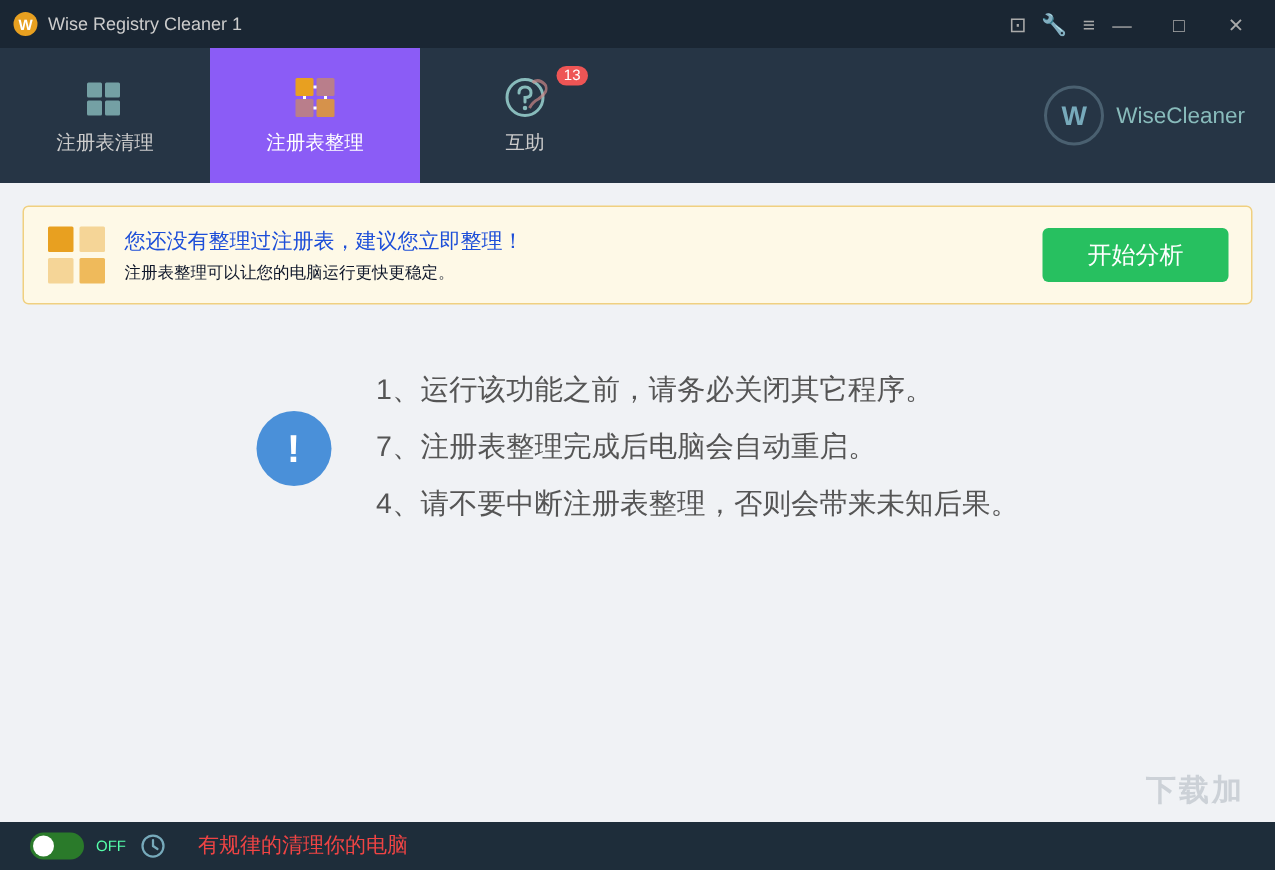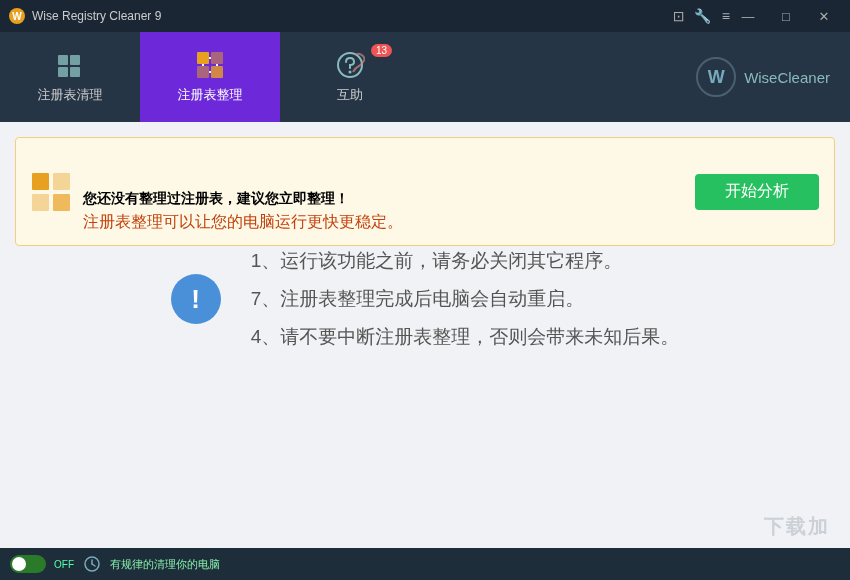--- a/index.html
+++ b/index.html
@@ -87,21 +87,21 @@
       align-items: center;
       justify-content: center;
       width: 140px;
       cursor: pointer;
       gap: 6px;
       color: #ccc;
       font-size: 13px;
       position: relative;
     }
     .nav-item.active {
-      background: #6d28d9;
+      background: #8b5cf6;
       color: #fff;
     }
     .nav-badge {
       position: absolute;
       top: 12px;
       right: 28px;
       background: #e55;
       color: #fff;
       font-size: 10px;
       border-radius: 8px;
@@ -157,29 +157,28 @@
       align-items: center;
       gap: 12px;
     }
     #alert-icon {
       width: 40px;
       height: 40px;
       flex-shrink: 0;
     }
     #alert-text-block { flex: 1; }
     #alert-title {
-      color: #000000;
+      color: #1d4ed8;
       font-size: 14px;
-      font-weight: bold;
+      font-weight: normal;
       margin-bottom: 4px;
-      margin-top: 40px;
     }
     #alert-subtitle {
-      color: #c2410c;
-      font-size: 16px;
+      color: #0f172a;
+      font-size: 11px;
     }
     #start-btn {
       background: #27c060;
       color: #fff;
       border: none;
       border-radius: 4px;
       padding: 0 30px;
       height: 36px;
       font-size: 16px;
       cursor: pointer;
@@ -234,21 +233,21 @@
 
     
     #status-bar {
       position: absolute;
       bottom: 0;
       width: 100%;
       height: 32px;
       background: #1e2d3a;
       display: flex;
       align-items: center;
-      padding: 0 10px;
+      padding: 0 20px;
       gap: 10px;
     }
     #toggle-btn {
       background: #2a7a2a;
       border-radius: 10px;
       width: 36px;
       height: 18px;
       display: flex;
       align-items: center;
       padding: 2px;
@@ -260,22 +259,23 @@
       height: 14px;
       border-radius: 50%;
       background: #fff;
     }
     #toggle-label {
       color: #5fa;
       font-size: 10px;
       margin-left: -2px;
     }
     #status-text {
-      color: #86efac;
-      font-size: 11px;
+      color: #ef4444;
+      font-size: 14px;
+      margin-left: 12px;
     }
 
     
     .icon-registry {
       display: inline-block;
       width: 30px;
       height: 30px;
       position: relative;
     }
     .icon-optimize {
@@ -288,21 +288,21 @@
 </head>
 <body>
 
 <div id="title-bar">
   <div id="title-left">
 
     <svg id="app-icon" viewBox="0 0 18 18">
       <circle cx="9" cy="9" r="8" fill="#e8a020"></circle>
       <text x="9" y="13" text-anchor="middle" fill="#fff" font-size="10" font-weight="bold">W</text>
     </svg>
-    <span id="title-text">Wise Registry Cleaner 9</span>
+    <span id="title-text">Wise Registry Cleaner 1</span>
   </div>
   <div id="title-extra">
     <span class="title-icon-btn">⊡</span>
     <span class="title-icon-btn">🔧</span>
     <span class="title-icon-btn">≡</span>
   </div>
   <div id="title-controls">
     <button class="title-ctrl-btn">—</button>
     <button class="title-ctrl-btn">□</button>
     <button class="title-ctrl-btn close">✕</button>

